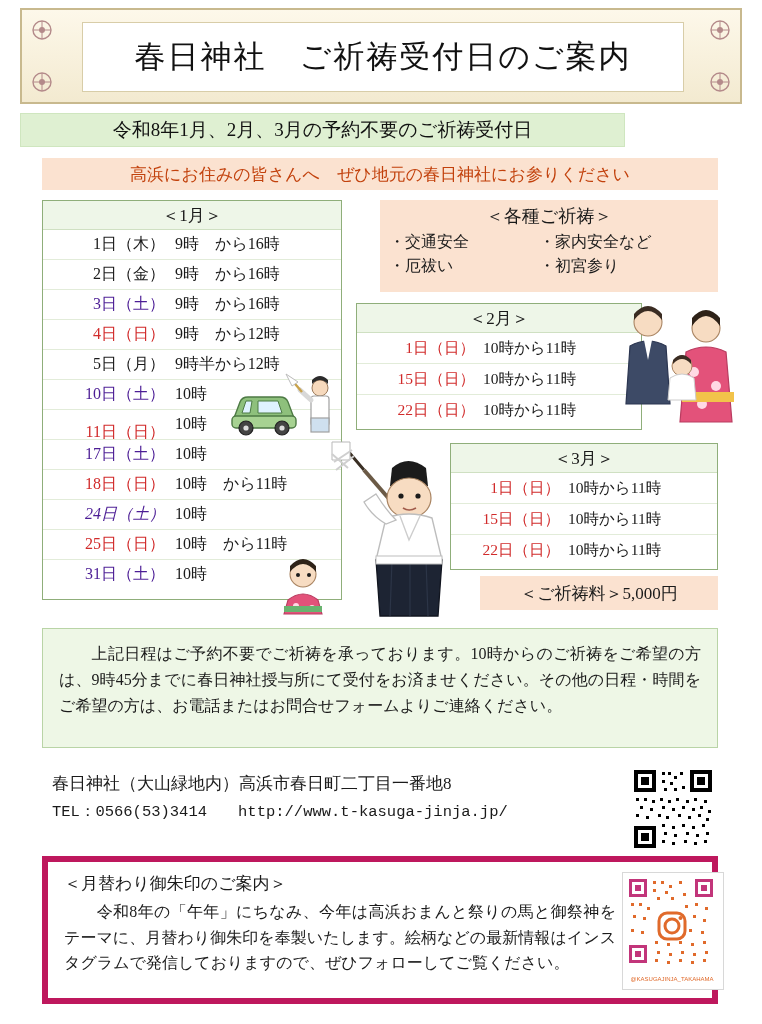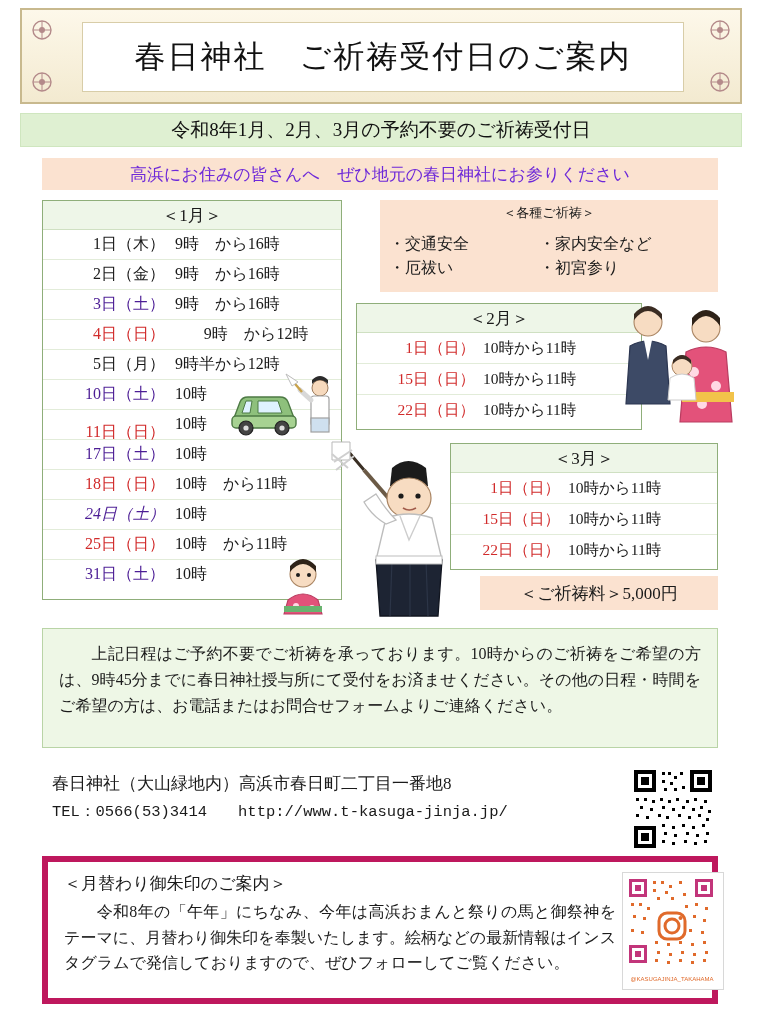--- a/index.html
+++ b/index.html
@@ -29,32 +29,32 @@
   }
   .title-text{
     font-size:31px;letter-spacing:2px;color:#111;
     font-family:"Liberation Serif","DejaVu Serif",serif;
   }
   .corner{position:absolute;width:46px;height:46px;}
   .corner svg{display:block;}
 
   
   .subtitle{
-    position:absolute;left:20px;top:113px;width:722px;height:34px;
+    position:absolute;left:20px;top:113px;width:605px;height:34px;
     background:#dff0d2;border:1px solid #cfe6bf;
     display:flex;align-items:center;justify-content:center;
     font-size:19px;color:#111;box-sizing:border-box;
   }
 
   
   .notice{
     position:absolute;left:42px;top:158px;width:676px;height:32px;
     background:#fbe2d0;
     display:flex;align-items:center;justify-content:center;
-    font-size:17px;color:#6d28d9;
+    font-size:17px;color:#c2410c;
   }
 
   
   .box{
     position:absolute;box-sizing:border-box;
     border:1px solid #8fae7a;background:#ffffff;
   }
   .box-head{
     text-align:center;font-size:17px;padding:3px 0 2px;
     background:#eef6e8;border-bottom:1px solid #cfe0c2;
@@ -70,21 +70,21 @@
 
   
   #jan{left:42px;top:200px;width:300px;height:400px;}
   #jan .row{height:29px;font-size:16px;}
 
   
   #kito{
     position:absolute;left:380px;top:200px;width:338px;height:92px;
     background:#fbe2d0;box-sizing:border-box;padding-top:4px;
   }
-  #kito .k-head{text-align:center;font-size:13px;margin-bottom:12px;}
+  #kito .k-head{text-align:center;font-size:18px;margin-bottom:4px;}
   #kito .k-row{display:flex;justify-content:center;font-size:16px;margin:3px 0;}
   #kito .k-row span{display:inline-block;}
   #kito .k-col1{width:150px;}
   #kito .k-col2{width:170px;}
 
   
   #feb{left:356px;top:303px;width:286px;height:127px;}
   #feb .row{height:30px;font-size:15.5px;}
 
   
@@ -189,21 +189,21 @@
     <div class="row">
       <span style="width:118px;text-align:right;">2日（金）</span>
       <span style="width:162px;text-align:left;padding-left:10px;">9時　から16時</span>
     </div>
     <div class="row">
       <span class="sat" style="width:118px;text-align:right;">3日（土）</span>
       <span style="width:162px;text-align:left;padding-left:10px;">9時　から16時</span>
     </div>
     <div class="row">
       <span class="sun" style="width:118px;text-align:right;">4日（日）</span>
-      <span style="width:162px;text-align:center;padding-left:10px;">9時　から12時</span>
+      <span style="width:162px;text-align:left;padding-left:10px;">9時　から12時</span>
     </div>
     <div class="row">
       <span style="width:118px;text-align:right;">5日（月）</span>
       <span style="width:162px;text-align:left;padding-left:10px;">9時半から12時</span>
     </div>
     <div class="row">
       <span class="sat" style="width:118px;text-align:right;">10日（土）</span>
       <span style="width:162px;text-align:left;padding-left:10px;">10時</span>
     </div>
     <div class="row">

